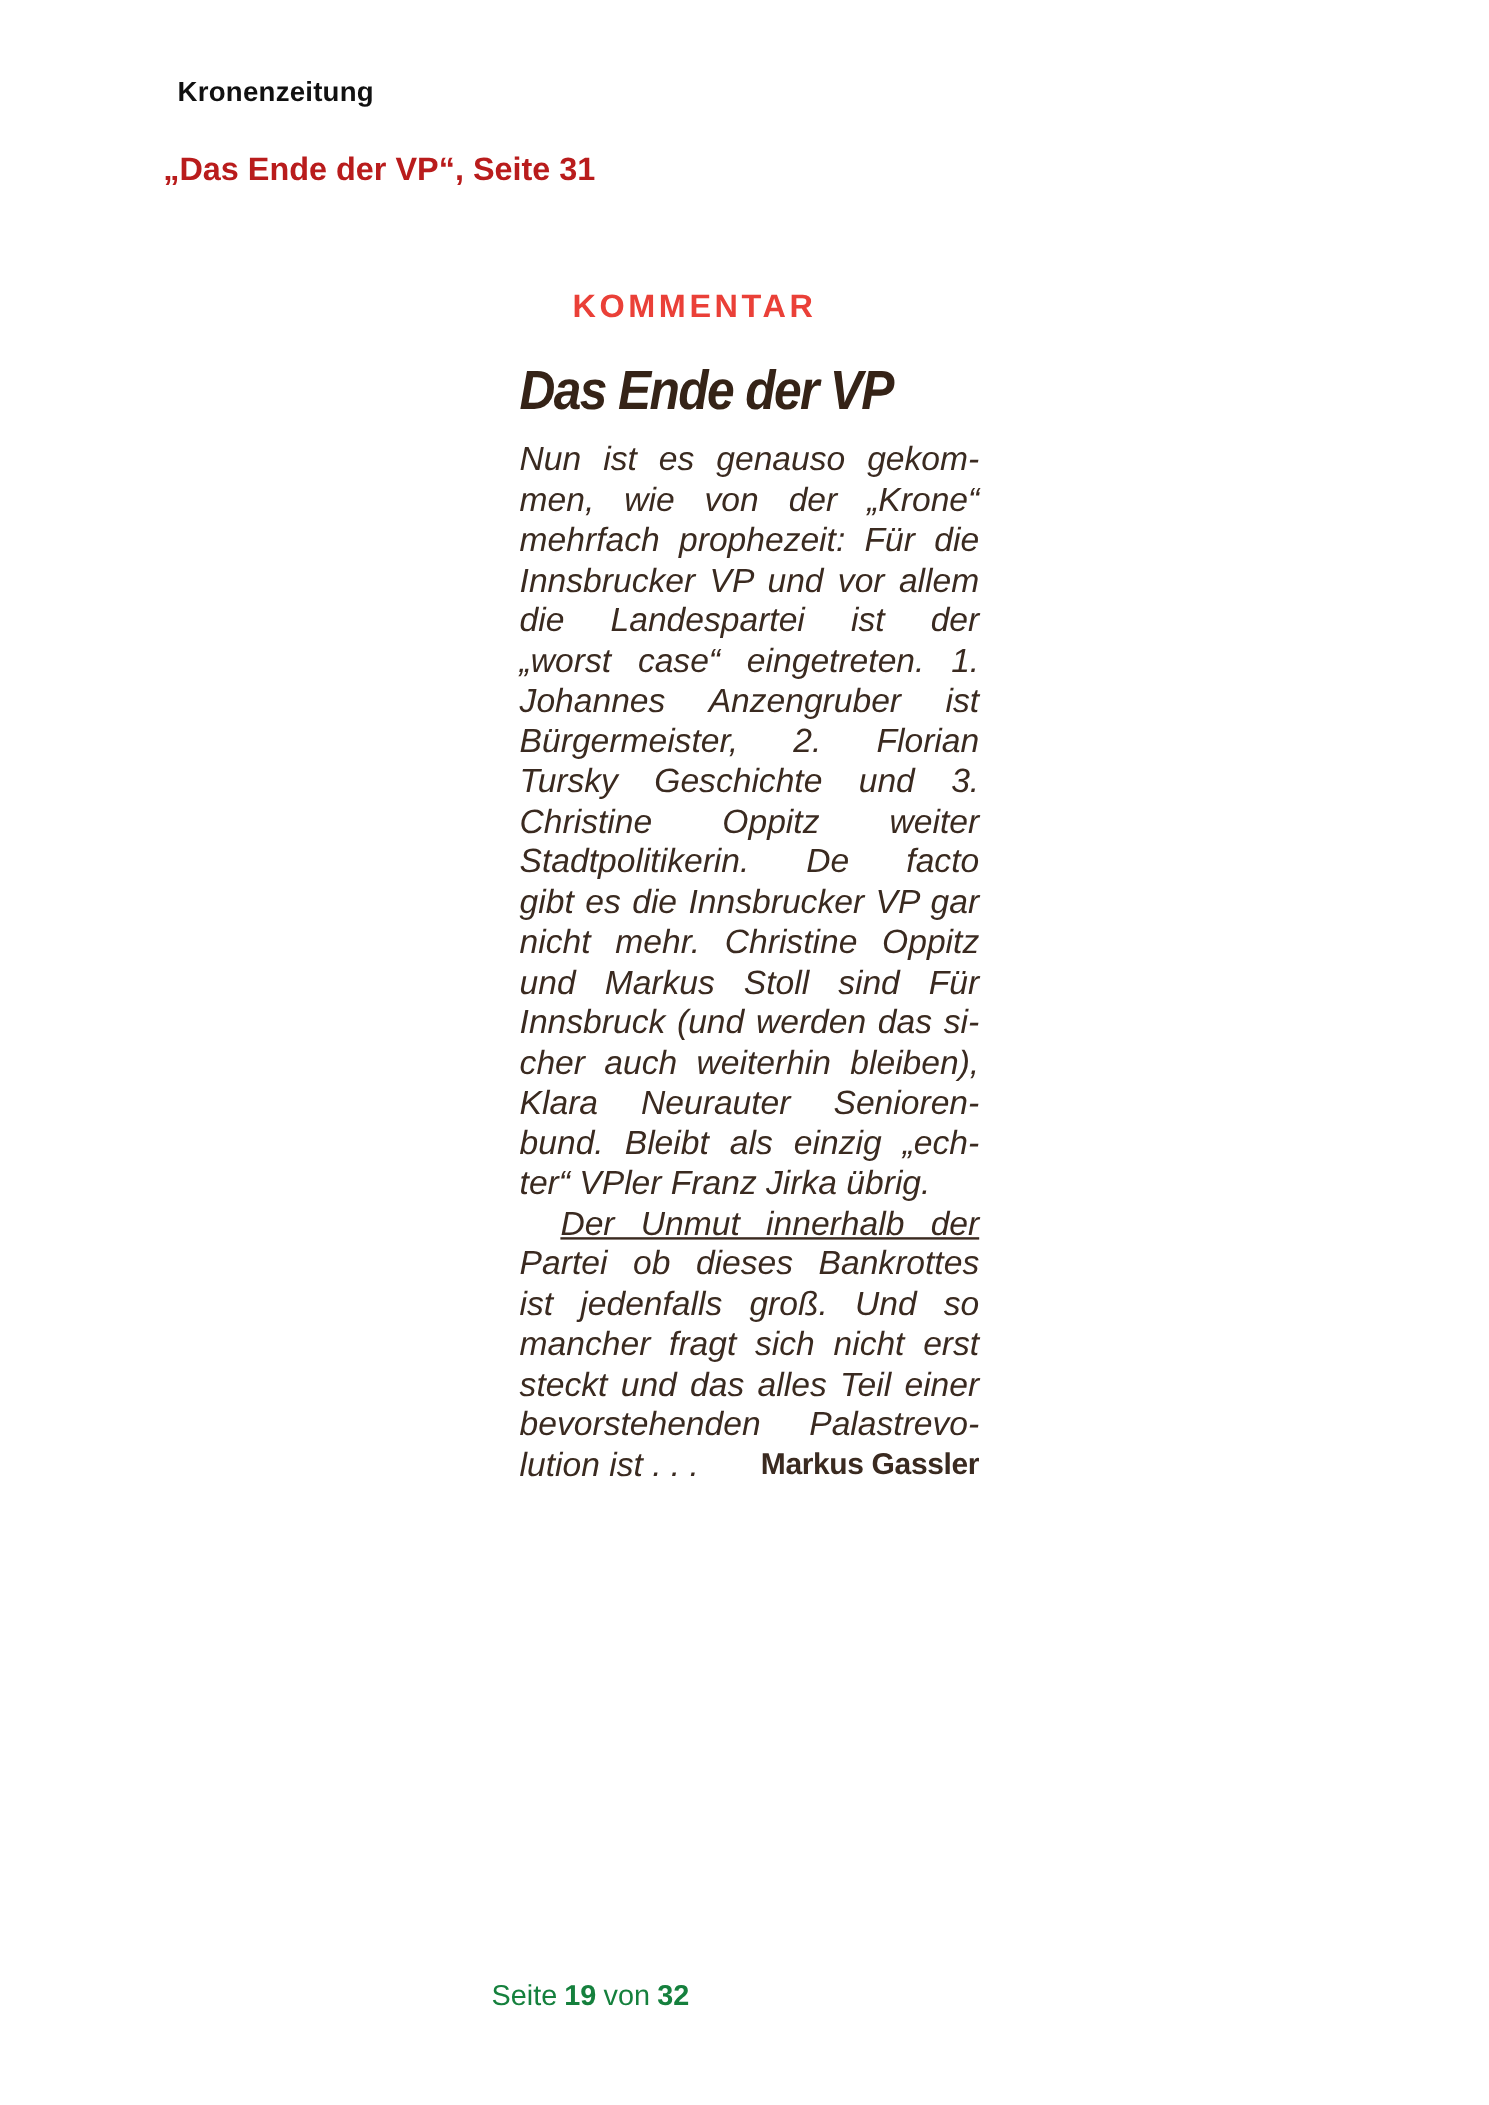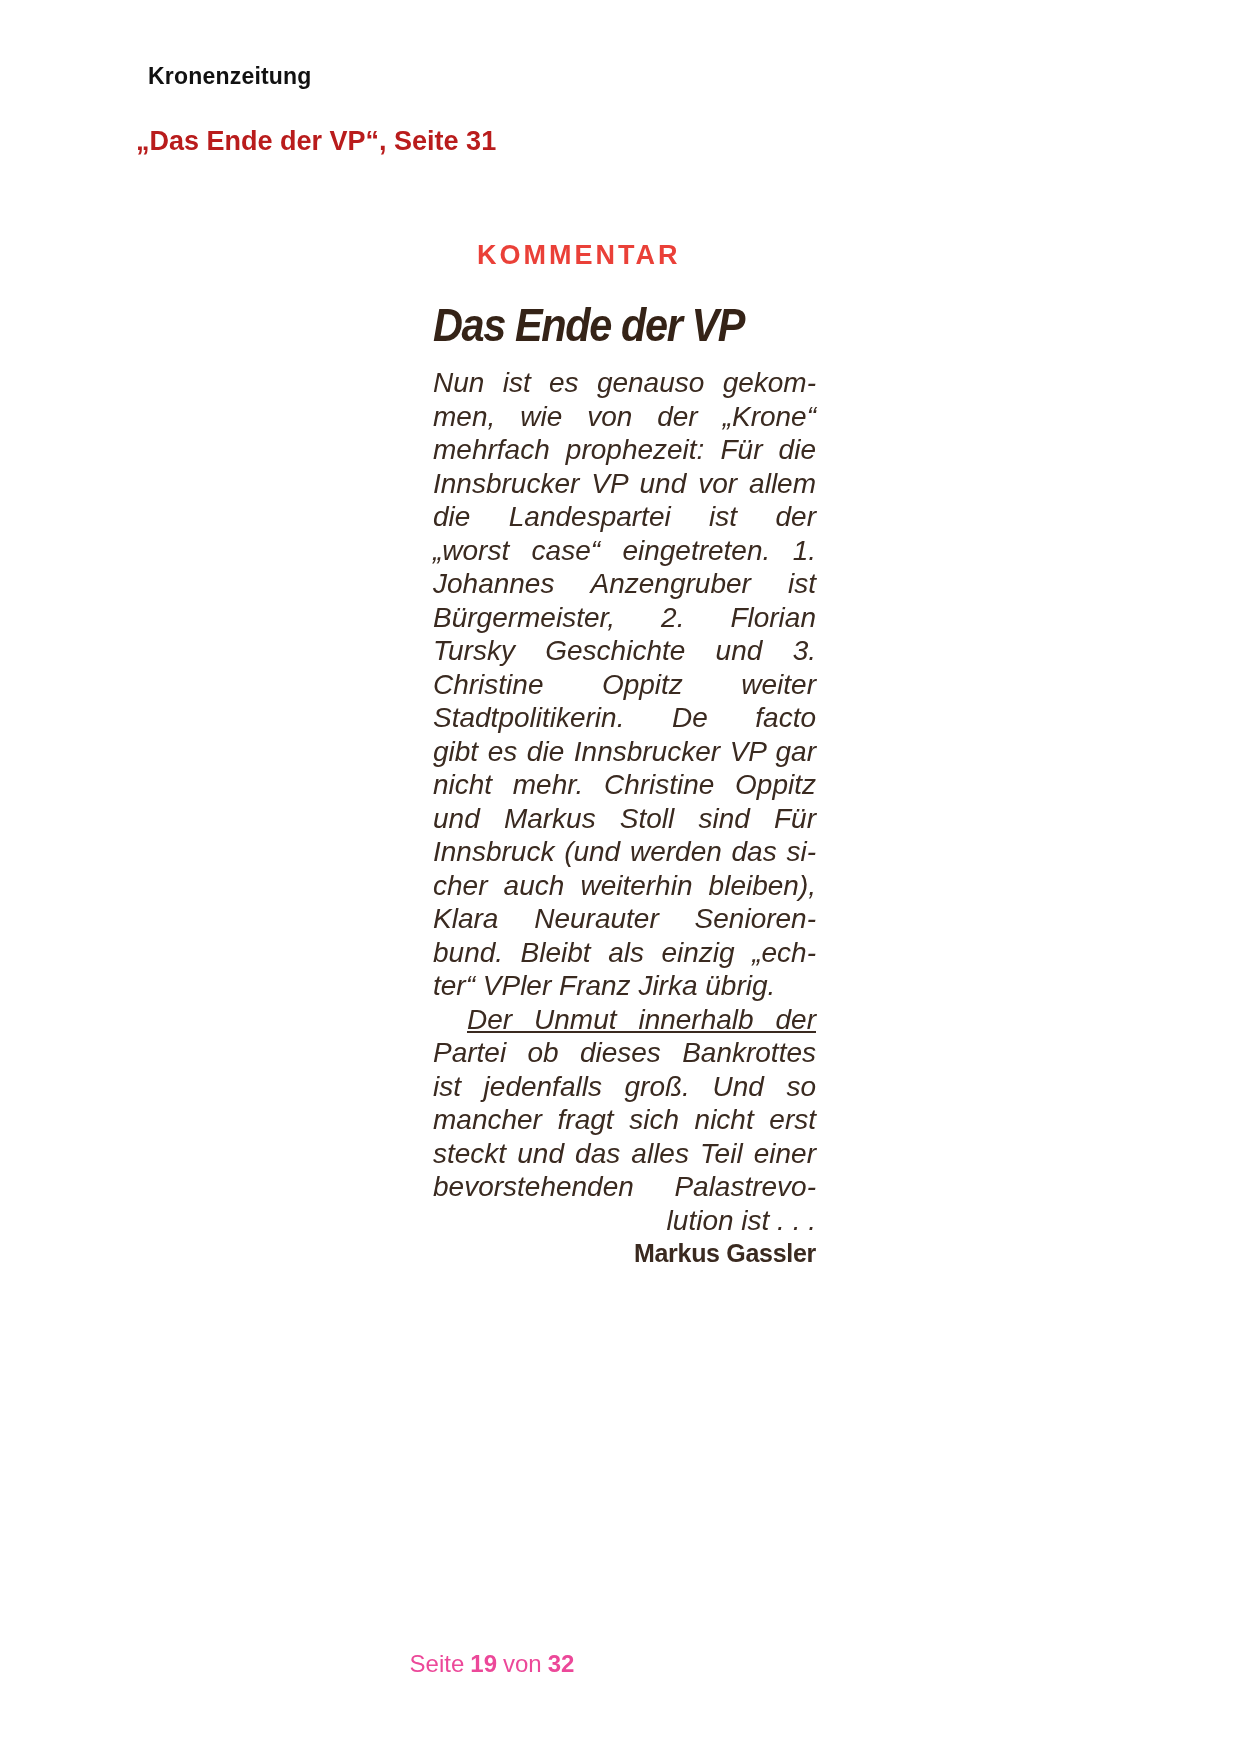--- a/index.html
+++ b/index.html
@@ -59,31 +59,30 @@
     text-align-last:left;
   }
   .line.indent{
     text-indent:34px;
     text-decoration:underline;
   }
   .final{
     display:flex;
     justify-content:space-between;
     align-items:flex-end;
-    flex-direction:column;
   }
   .author{
     font-style:normal;font-weight:bold;
     font-size:25px;
     letter-spacing:-0.3px;
   }
   .footer{
     position:absolute;left:0;top:1650px;width:984px;
     text-align:center;
-    font-size:24px;color:#ec4899;
+    font-size:24px;color:#15803d;
   }
   .footer span{margin:0 3px;}
   .footer .b{font-weight:bold;}
 </style>
 </head>
 <body>
 
 <div class="page">
 
   <div class="source">Kronenzeitung</div>

